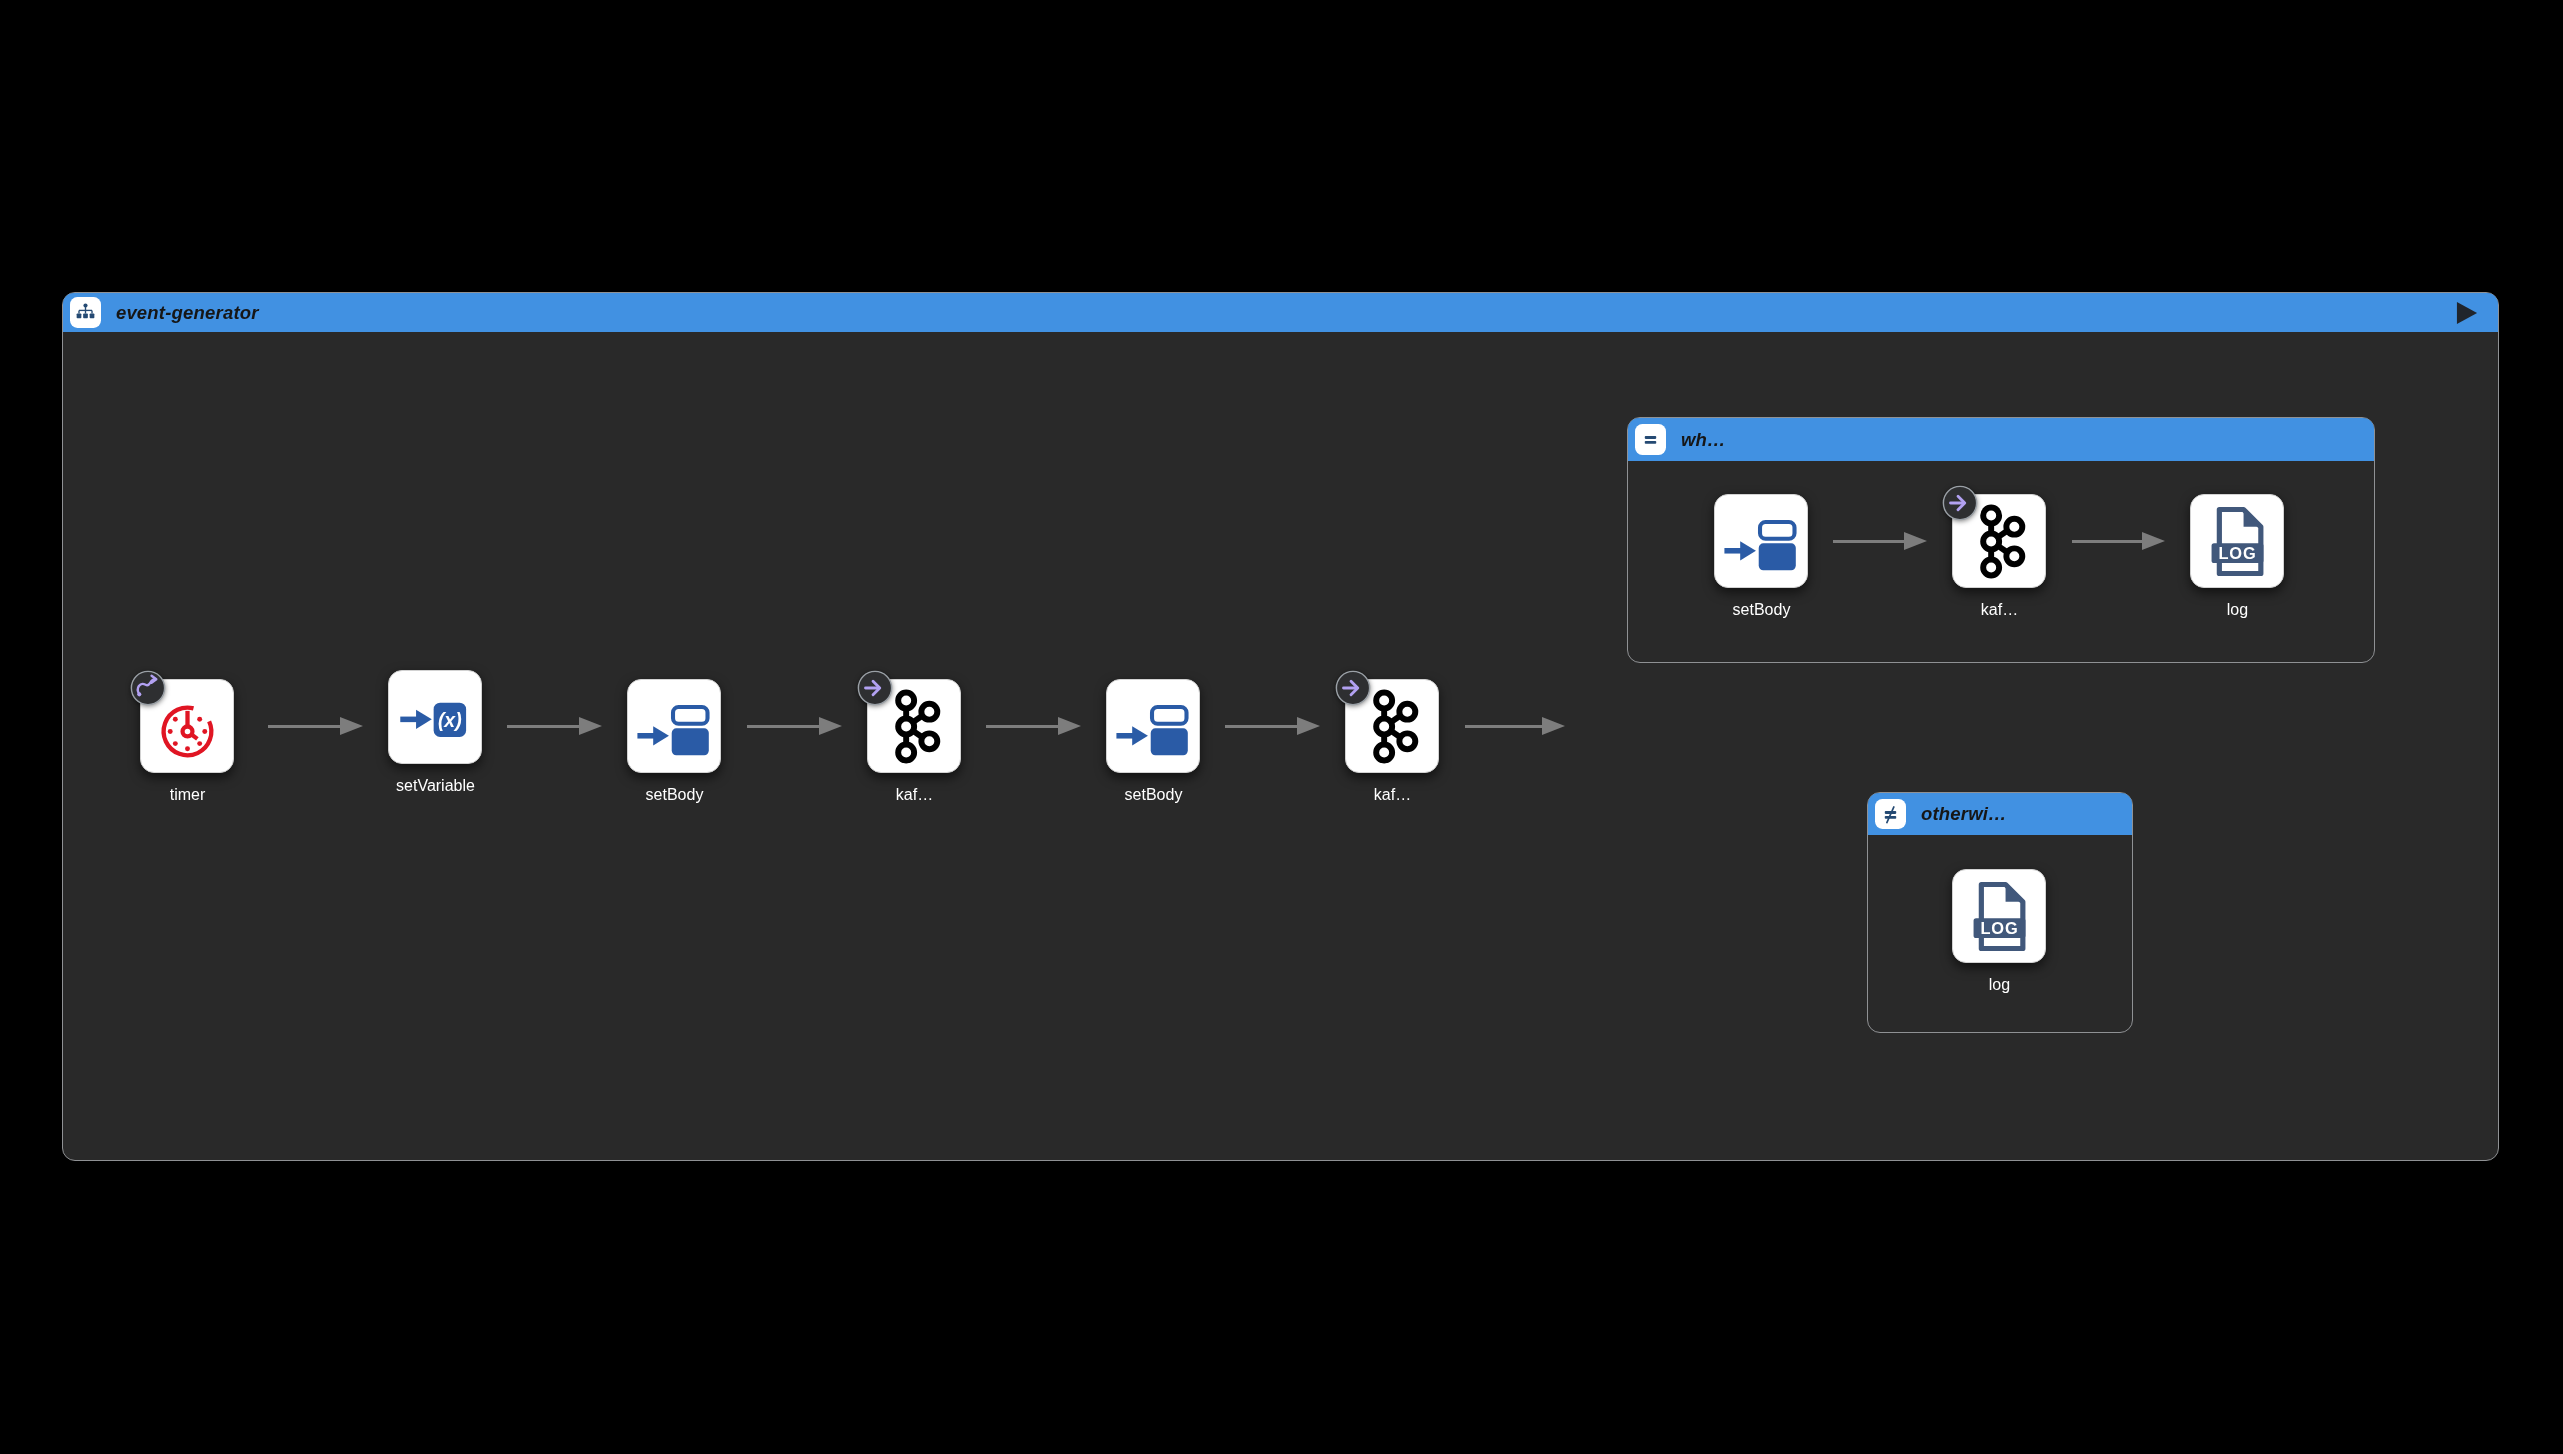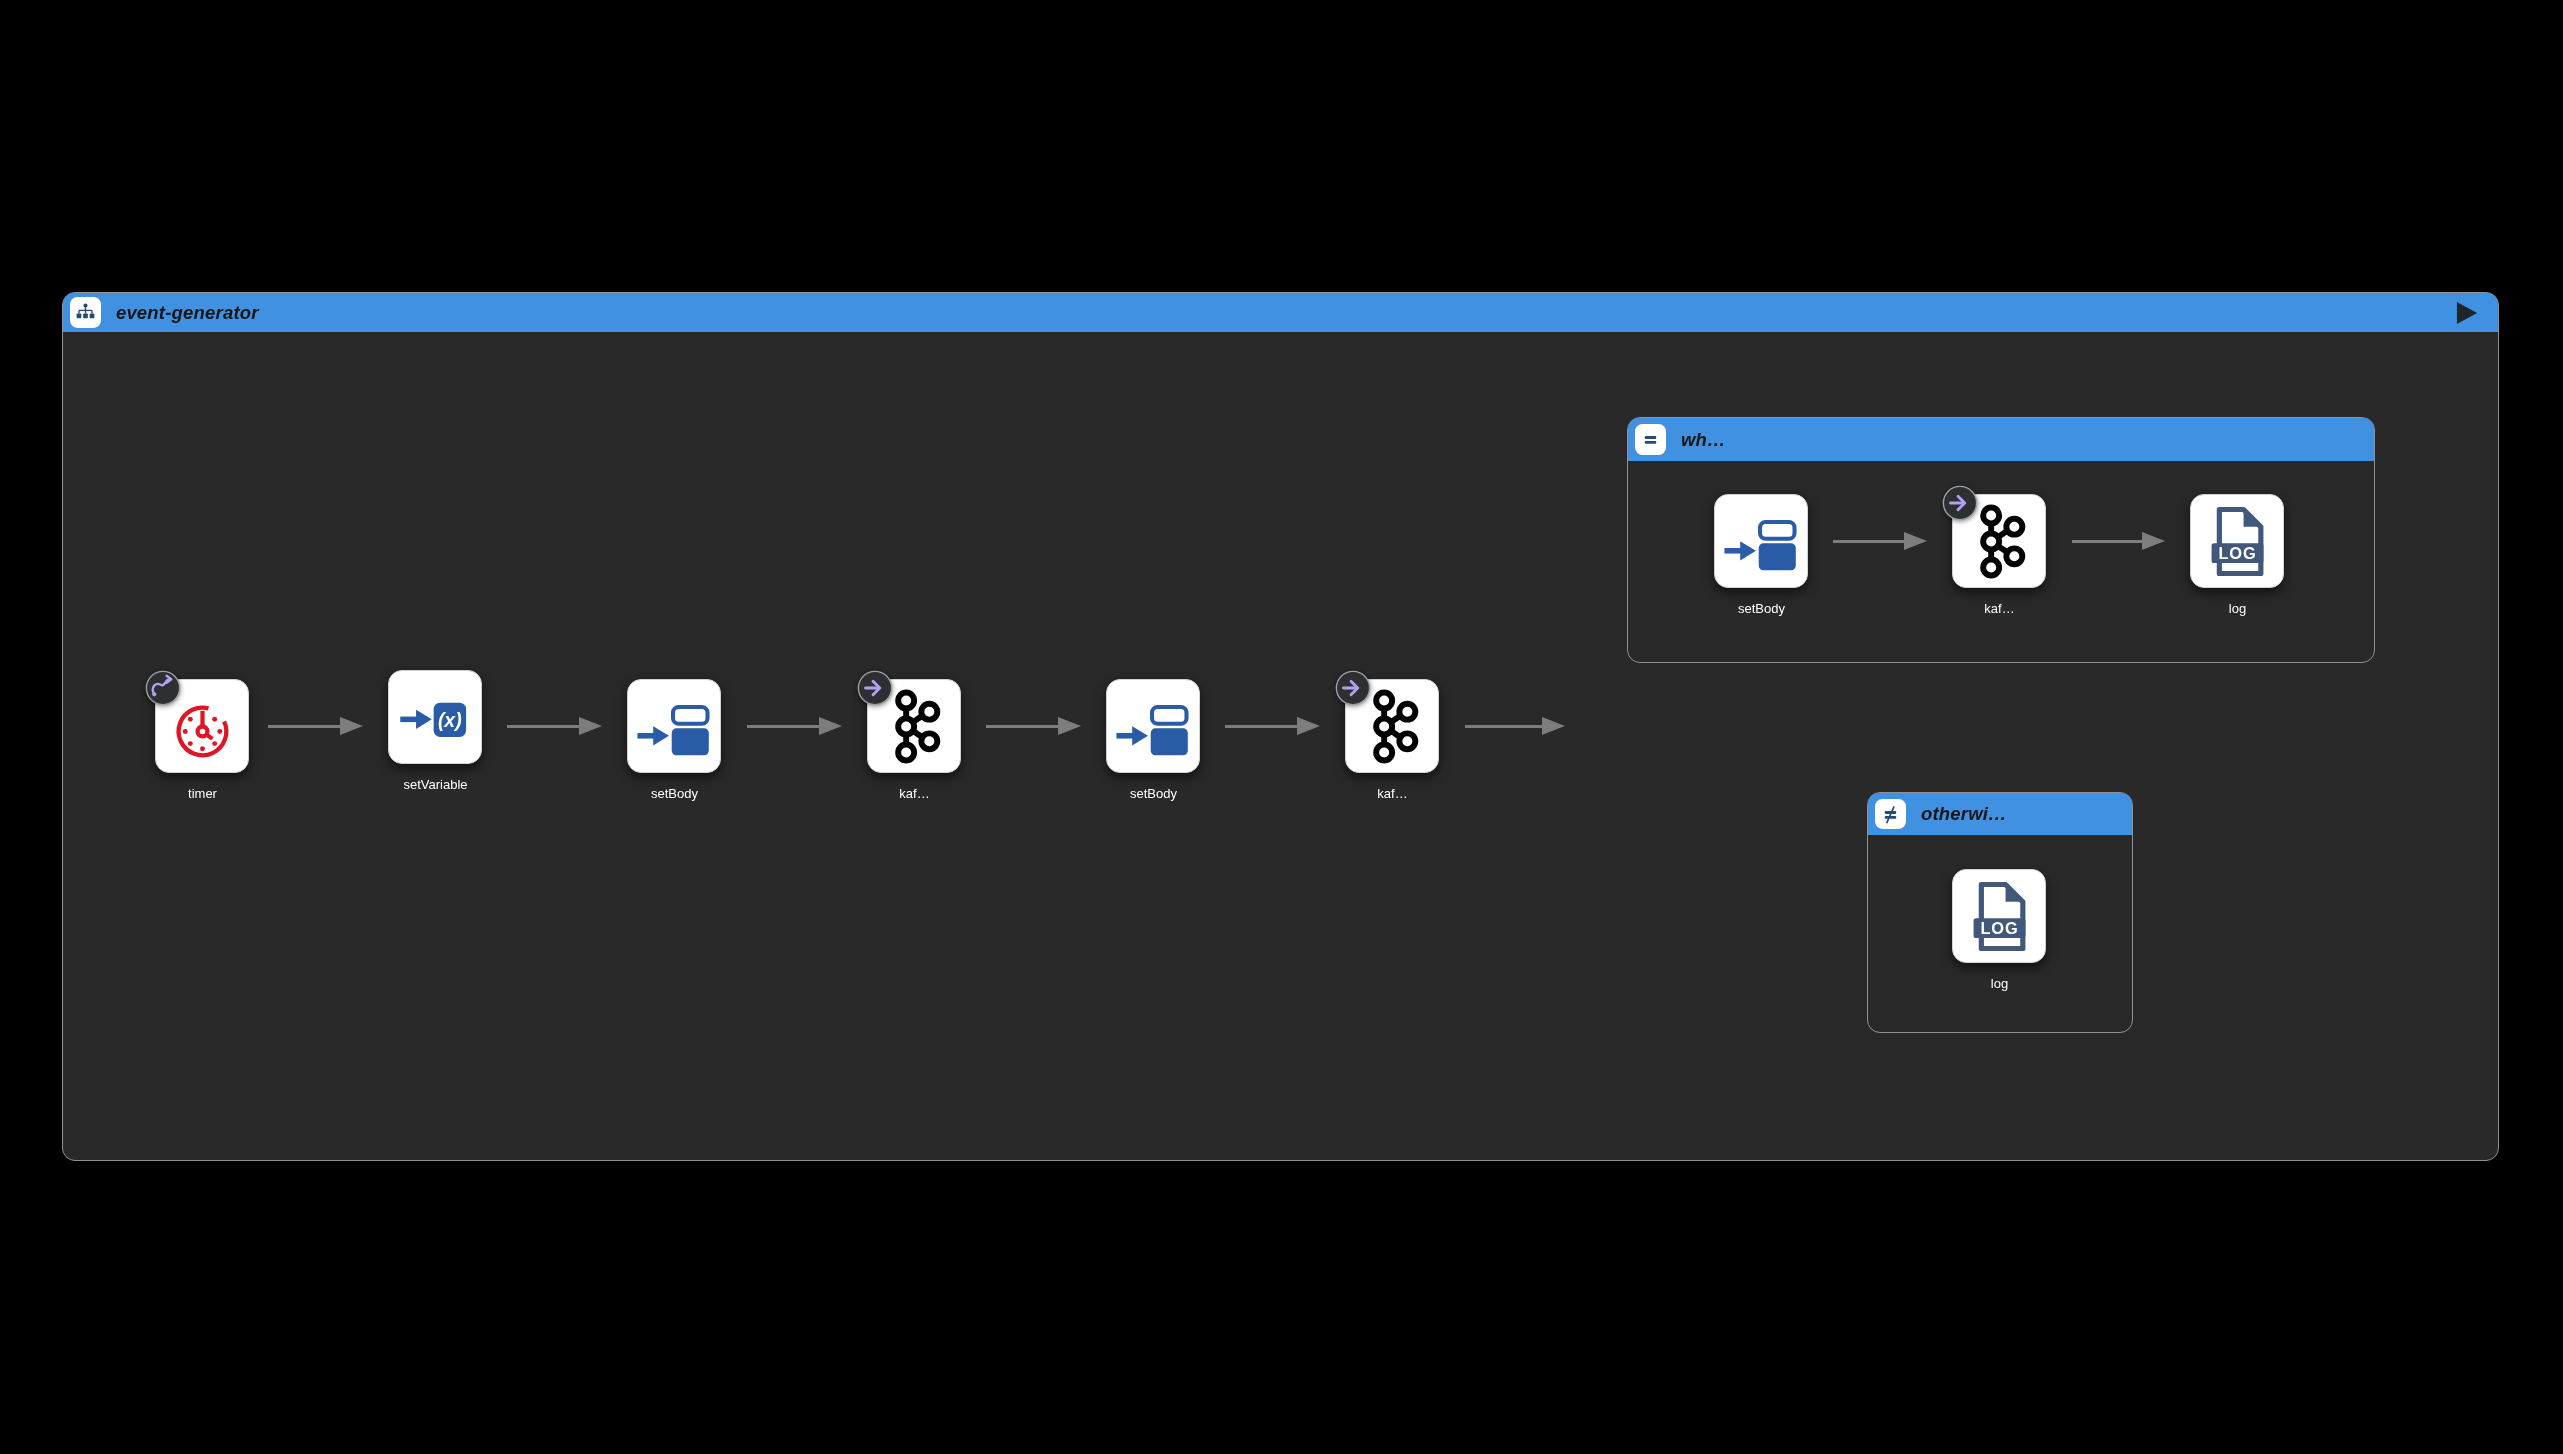--- a/index.html
+++ b/index.html
@@ -16,21 +16,21 @@
   .play{margin-left:auto;margin-right:9.2px;display:flex;align-items:center;}
 
   
   .node{position:absolute;width:94px;z-index:4;}
   .node-box{position:relative;width:94px;height:94px;background:#fff;border:0.9px solid #d2d2d2;
             border-radius:14px;box-shadow:0 4.6px 11px rgba(0,0,0,.55);
             display:flex;align-items:center;justify-content:center;box-sizing:border-box;}
   .badge{position:absolute;left:-12px;top:-11px;width:38px;height:38px;z-index:5;
          filter:drop-shadow(0 1.8px 2.8px rgba(0,0,0,.5));}
   .node-label{position:absolute;left:-45px;top:107px;width:185px;text-align:center;
-              color:#fff;font-size:13px;}
+              color:#fff;font-size:16px;}
 
   
   .arrow{position:absolute;display:flex;align-items:center;height:20.3px;z-index:3;}
   .arrow .shaft{flex:1;height:2.8px;background:#7d7d7d;}
   .arrow .head{width:0;height:0;border-left:23px solid #7d7d7d;
                border-top:9.2px solid transparent;border-bottom:9.2px solid transparent;}
 </style>
 </head>
 <body>
 
@@ -190,21 +190,21 @@
 
   <div class="arrow" style="left:1833px;top:531px;width:94px;">
       <span class="shaft"></span>
       <span class="head"></span>
     </div>
   <div class="arrow" style="left:2072px;top:531px;width:93px;">
       <span class="shaft"></span>
       <span class="head"></span>
     </div>
 
-  <div class="node" style="left:155px;top:679px;">
+  <div class="node" style="left:140px;top:679px;">
     <div class="node-box">
       <svg class="badge" viewBox="0 0 48 48">
           <use href="#ic-badge-route"></use>
         </svg>
       <svg width="79" height="79" viewBox="0 0 48 48">
           <use href="#ic-timer"></use>
         </svg>
     </div>
     <div class="node-label">timer</div>
   </div>

